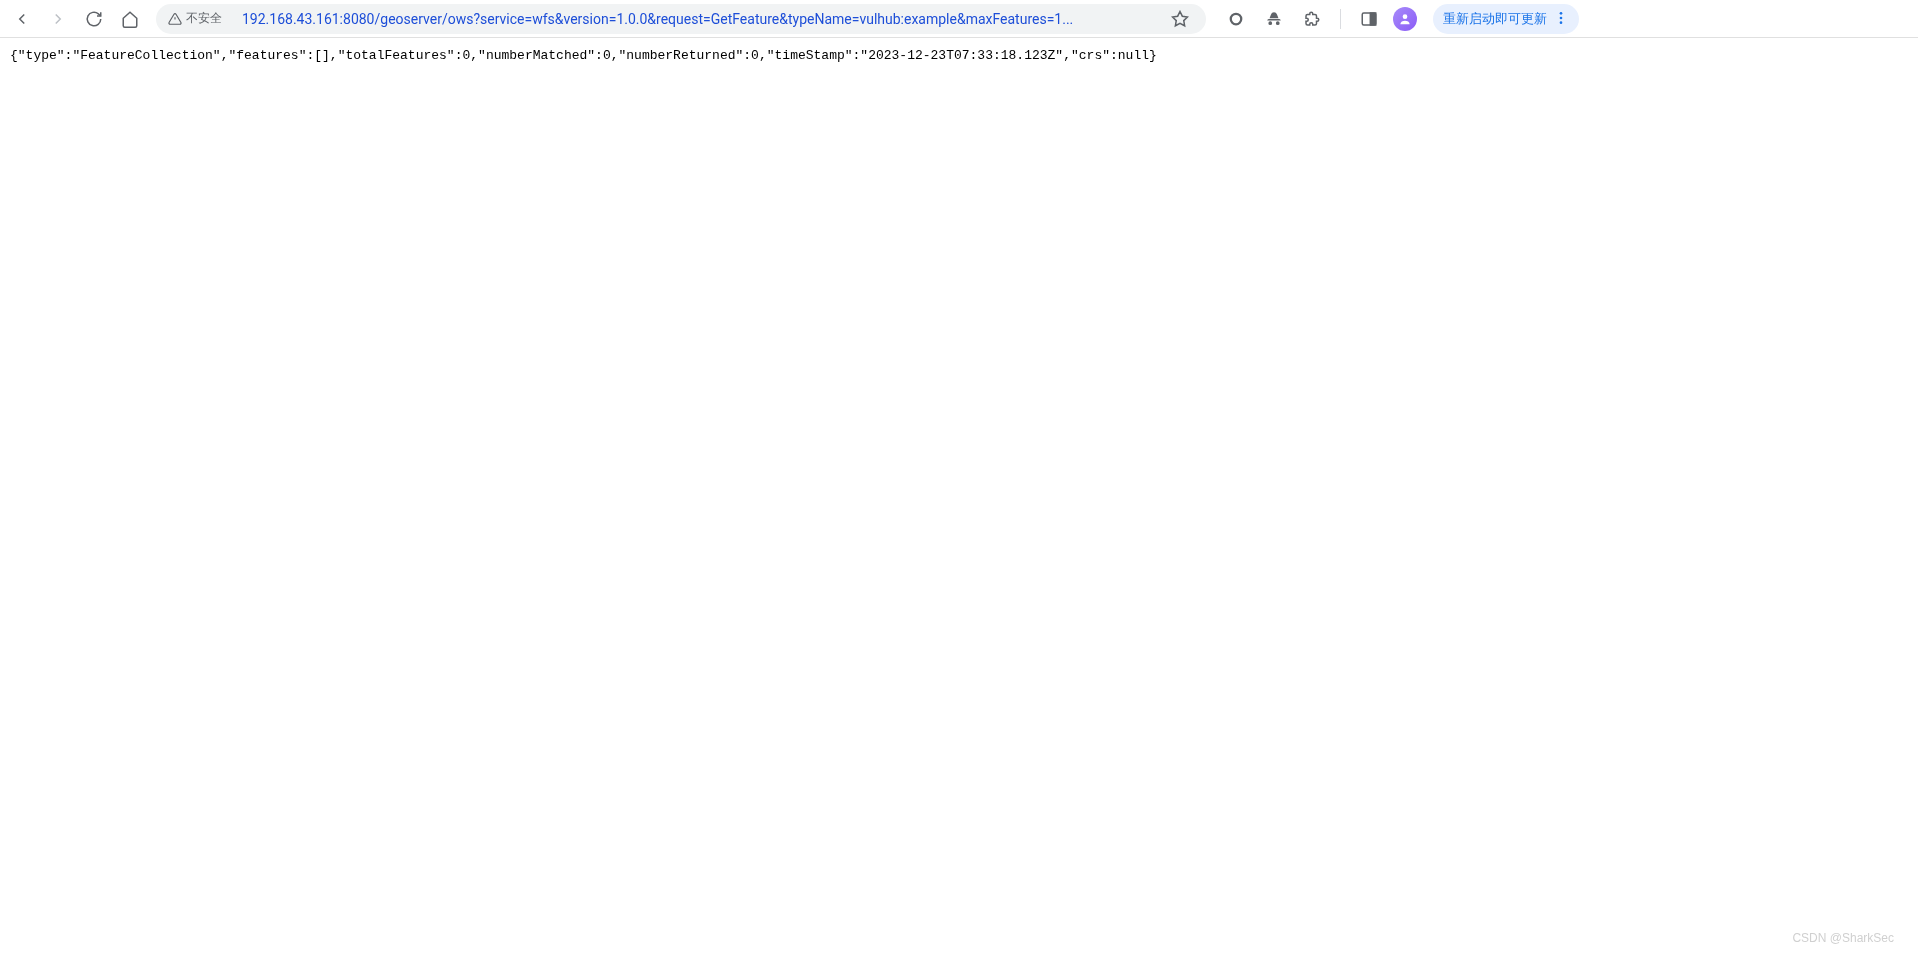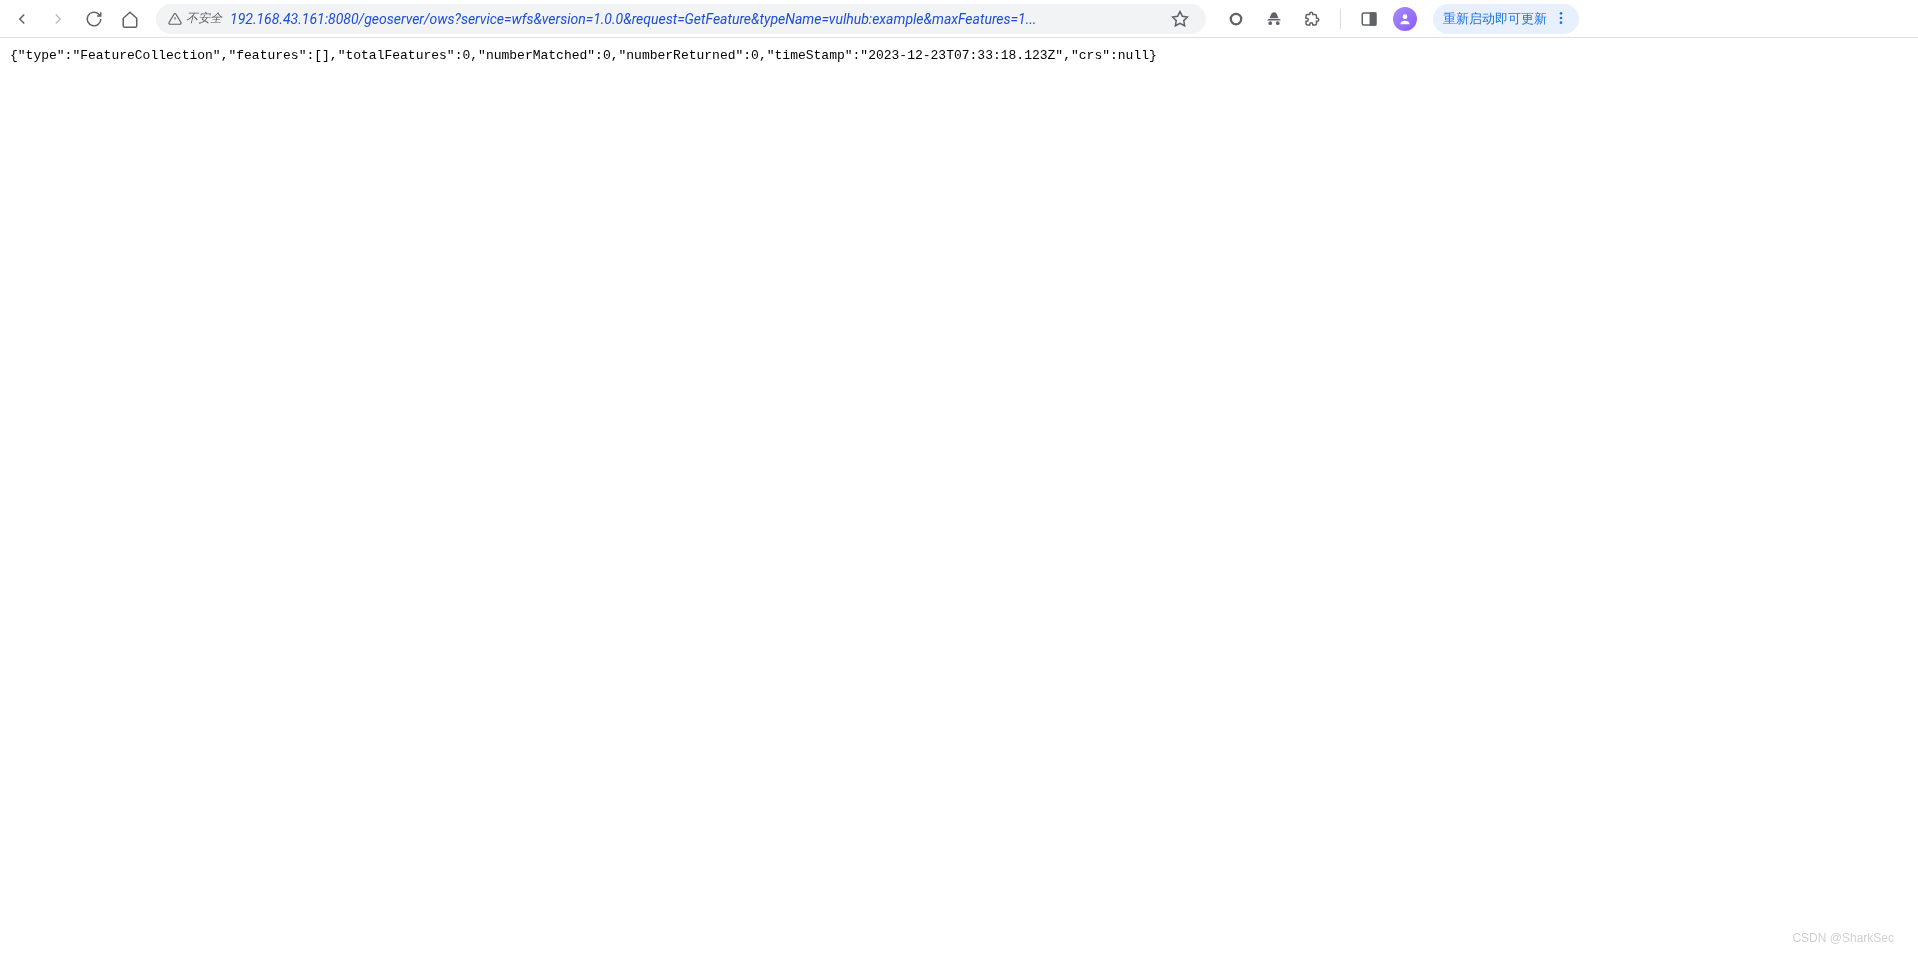--- a/index.html
+++ b/index.html
@@ -49,24 +49,23 @@
       height: 18px;
     }
     .address-bar {
       flex: 1;
       height: 30px;
       background: #f1f3f4;
       border-radius: 15px;
       display: flex;
       align-items: center;
       padding: 0 12px;
-      gap: 8px;
+      gap: 20px;
       max-width: 1050px;
       overflow: hidden;
-      font-style: italic;
     }
     .security-indicator {
       display: flex;
       align-items: center;
       gap: 4px;
       color: #5f6368;
       font-size: 12px;
       flex-shrink: 0;
     }
     .security-indicator svg {

